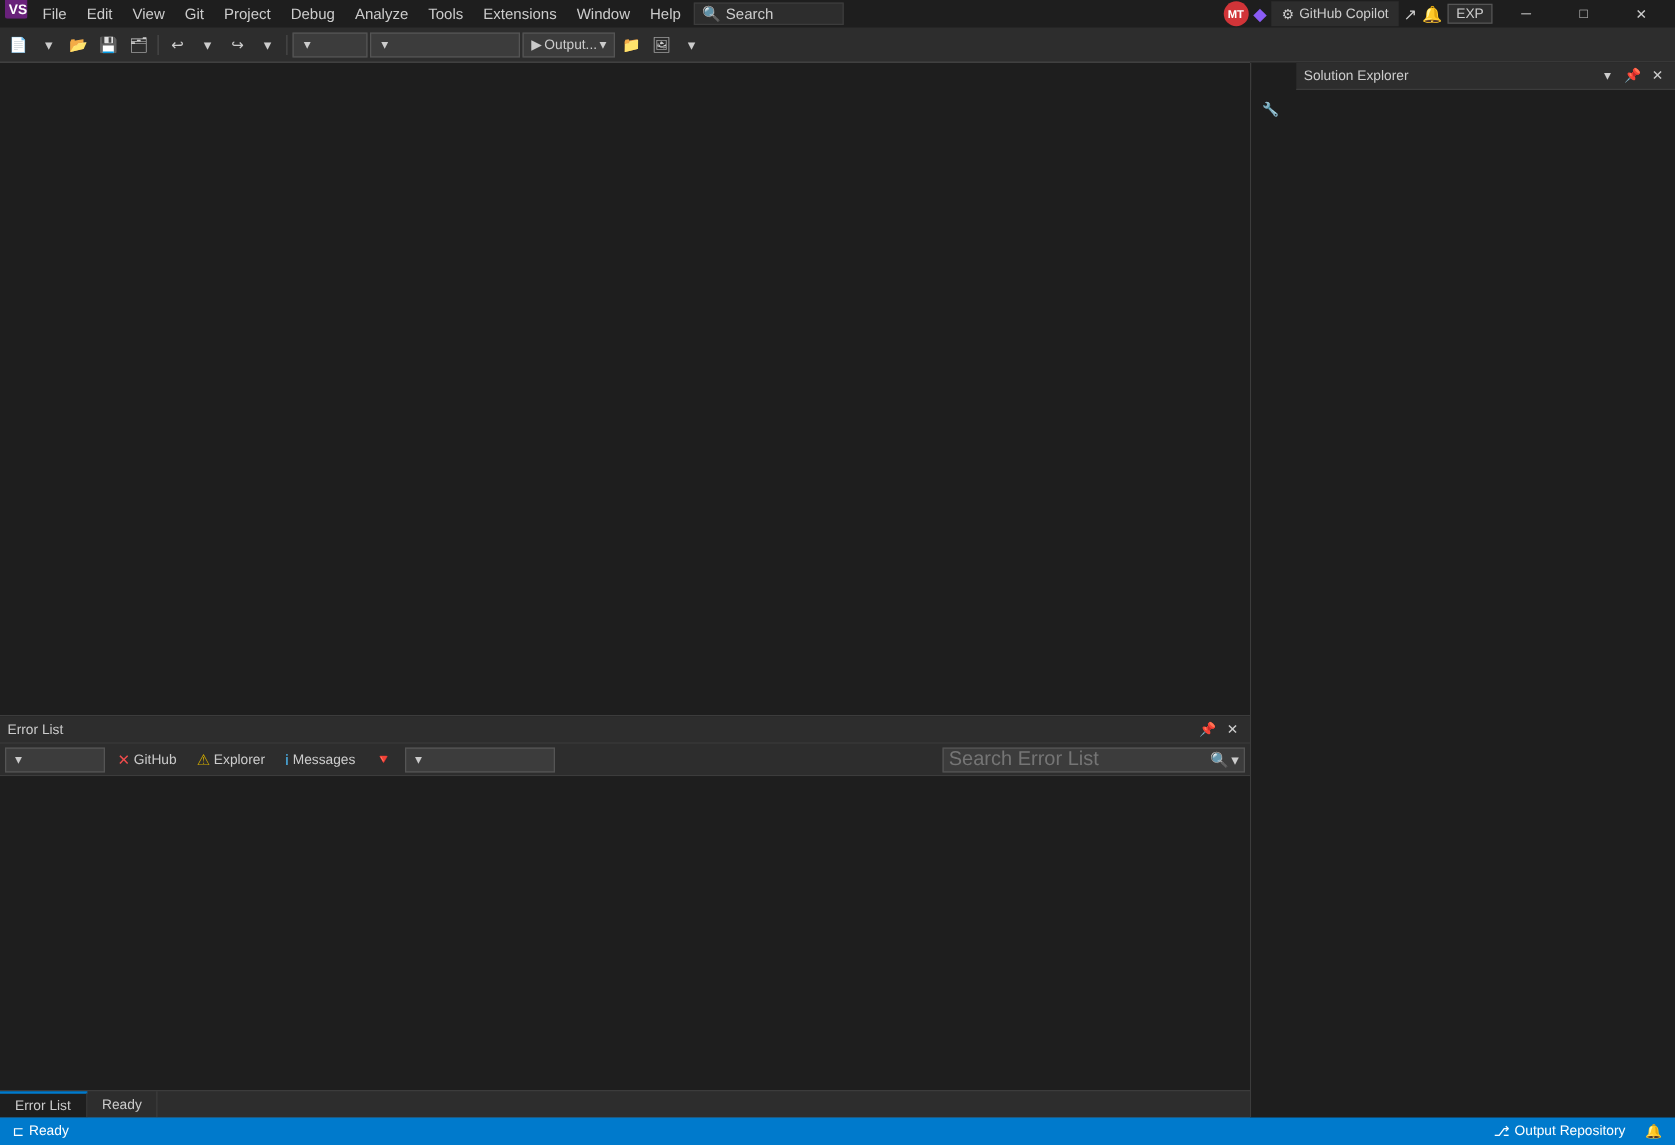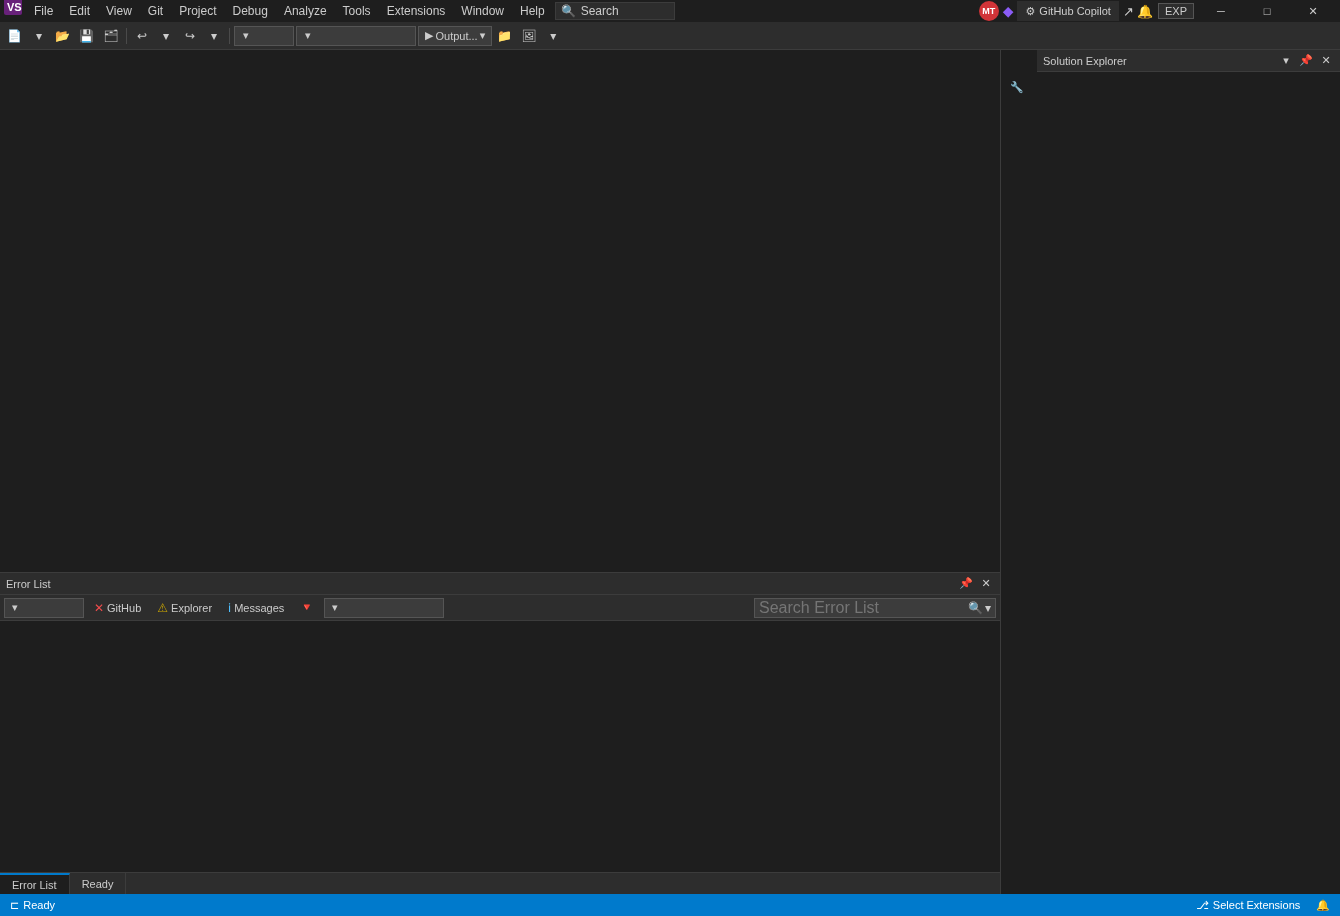--- a/index.html
+++ b/index.html
@@ -551,19 +551,19 @@
 <div class="status-bar">
   <div class="status-left">
     <div class="status-item">
       <span>⊏</span>
       <span>Ready</span>
     </div>
   </div>
   <div class="status-right">
     <div class="status-item">
       <span>⎇</span>
-      <span>Select Extensions</span>
+      <span>Output Repository</span>
     </div>
     <div class="status-item">
       <span>🔔</span>
     </div>
   </div>
 </div>
 
 </body></html>

